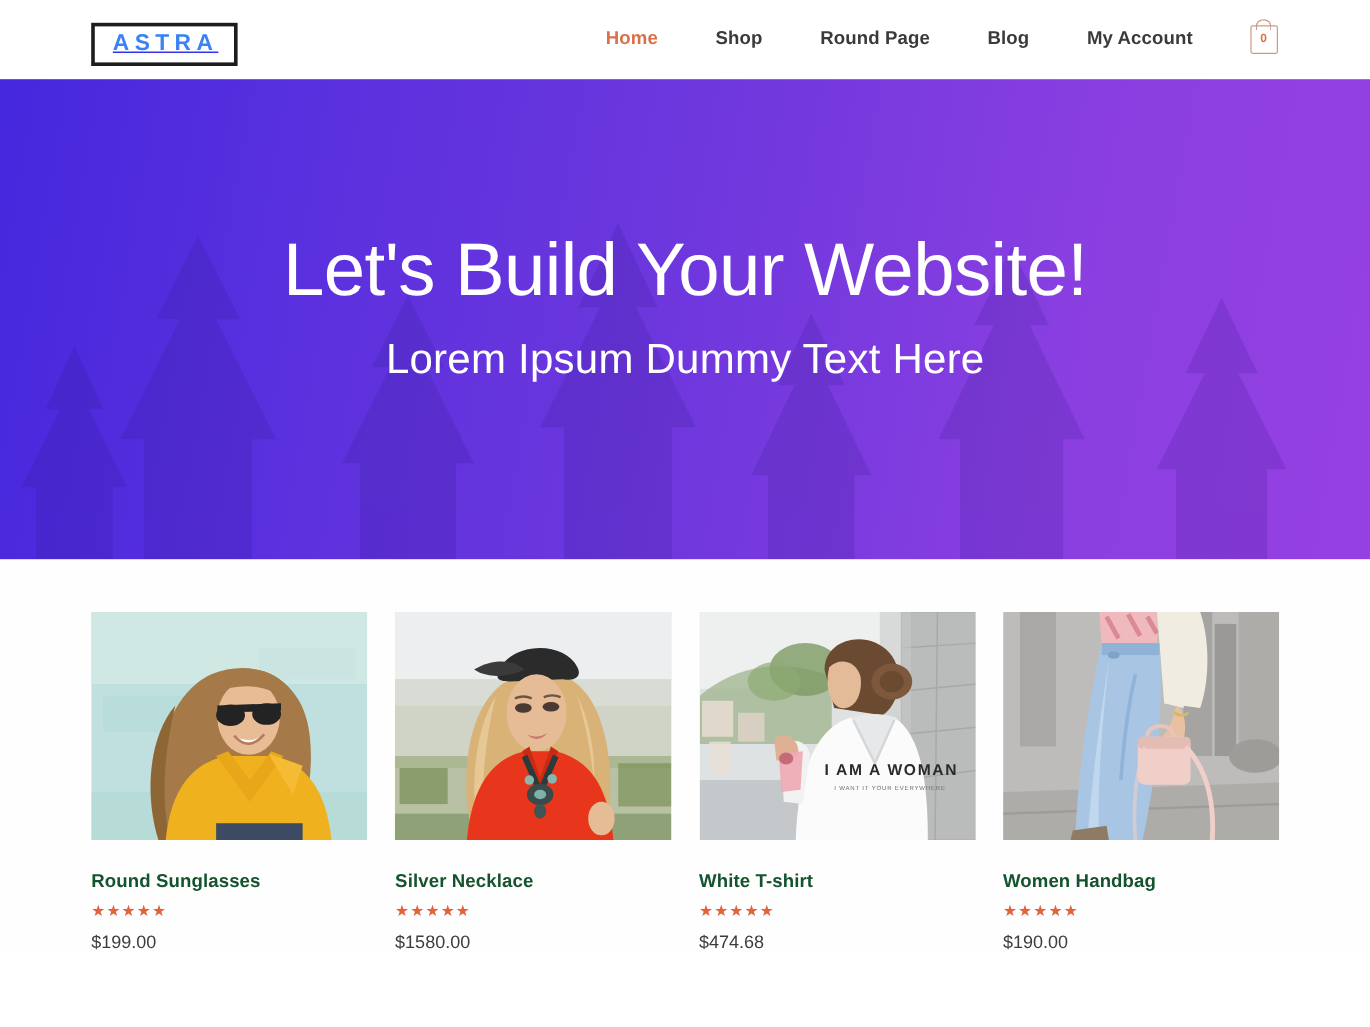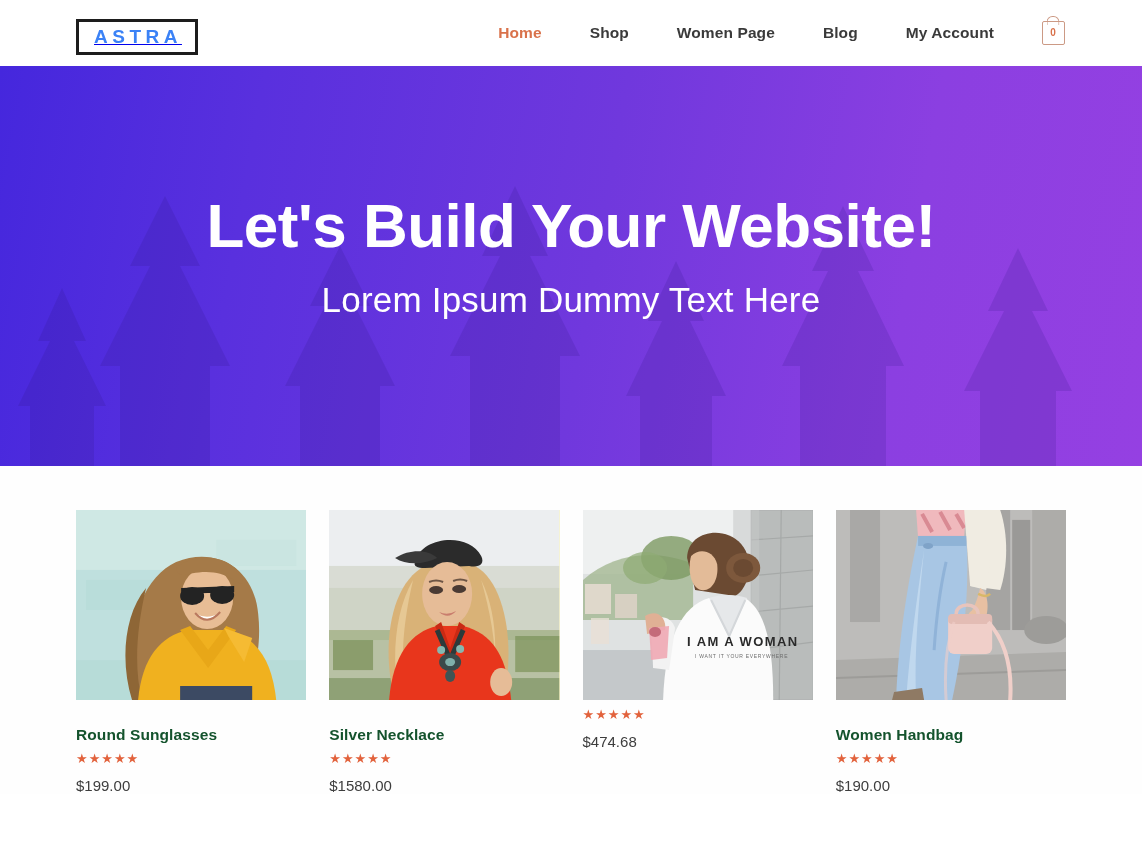--- a/index.html
+++ b/index.html
@@ -65,21 +65,21 @@
     display:flex; flex-direction:column;
     align-items:center; justify-content:flex-start;
   }
   .hero-trees{
     position:absolute; inset:0; width:100%; height:100%;
     opacity:.16; pointer-events:none;
   }
   .hero-title{
     position:relative; z-index:2;
     margin-top:126px;
-    font-size:62px; font-weight:700; color:#ffffff;
+    font-size:62px; font-weight:400; color:#ffffff;
     letter-spacing:-.5px; line-height:1.1; text-align:left;
   }
   .hero-sub{
     position:relative; z-index:2;
     margin-top:20px;
     font-size:35px; font-weight:400; color:#ffffff;
     letter-spacing:.2px; text-align:center;
   }
 
   
@@ -116,21 +116,21 @@
 <body>
 
 <header class="site-header">
   <a class="logo-box" href="#">
     <span class="logo-text">ASTRA</span>
   </a>
 
   <nav class="main-nav">
     <a class="nav-item active" href="#">Home</a>
     <a class="nav-item" href="#">Shop</a>
-    <a class="nav-item" href="#">Women Page</a>
+    <a class="nav-item" href="#">Round Page</a>
     <a class="nav-item" href="#">Blog</a>
     <a class="nav-item" href="#">My Account</a>
 
     <a class="cart-link" href="#">
       <span class="cart-bag">
         <span class="cart-count">0</span>
       </span>
     </a>
   </nav>
 </header>
@@ -273,20 +273,21 @@
 
           <text x="104" y="136" font-family="Liberation Sans, sans-serif" font-size="13" font-weight="700" fill="#2a2a2a" letter-spacing="1.4">I AM A WOMAN</text>
           <text x="112" y="148" font-family="Liberation Sans, sans-serif" font-size="5" fill="#6d6d6d" letter-spacing=".7">I WANT IT YOUR EVERYWHERE</text>
 
           <path d="M68 112 C76 104 88 106 92 118 L86 160 L70 158 Z" fill="#f2f2f2"></path>
           <path d="M62 106 C74 98 84 108 82 120 L64 124 Z" fill="#e0b095"></path>
           <path d="M66 118 L86 116 L84 148 L68 150 Z" fill="#f0a9b4" opacity=".9"></path>
           <ellipse cx="72" cy="122" rx="6" ry="5" fill="#c46b7a"></ellipse>
         </svg>
       </div>
+      <div class="product-title">White T-shirt</div>
       <div class="product-stars">★★★★★</div>
       <div class="product-price">$474.68</div>
     </a>
 
     <a class="product-card" href="#">
       <div class="product-thumb">
         <svg viewBox="0 0 230 190" preserveAspectRatio="xMidYMid slice">
           <rect width="230" height="190" fill="#c9c9c7"></rect>
 
           <rect x="0" y="0" width="230" height="150" fill="#bdbcba"></rect>

